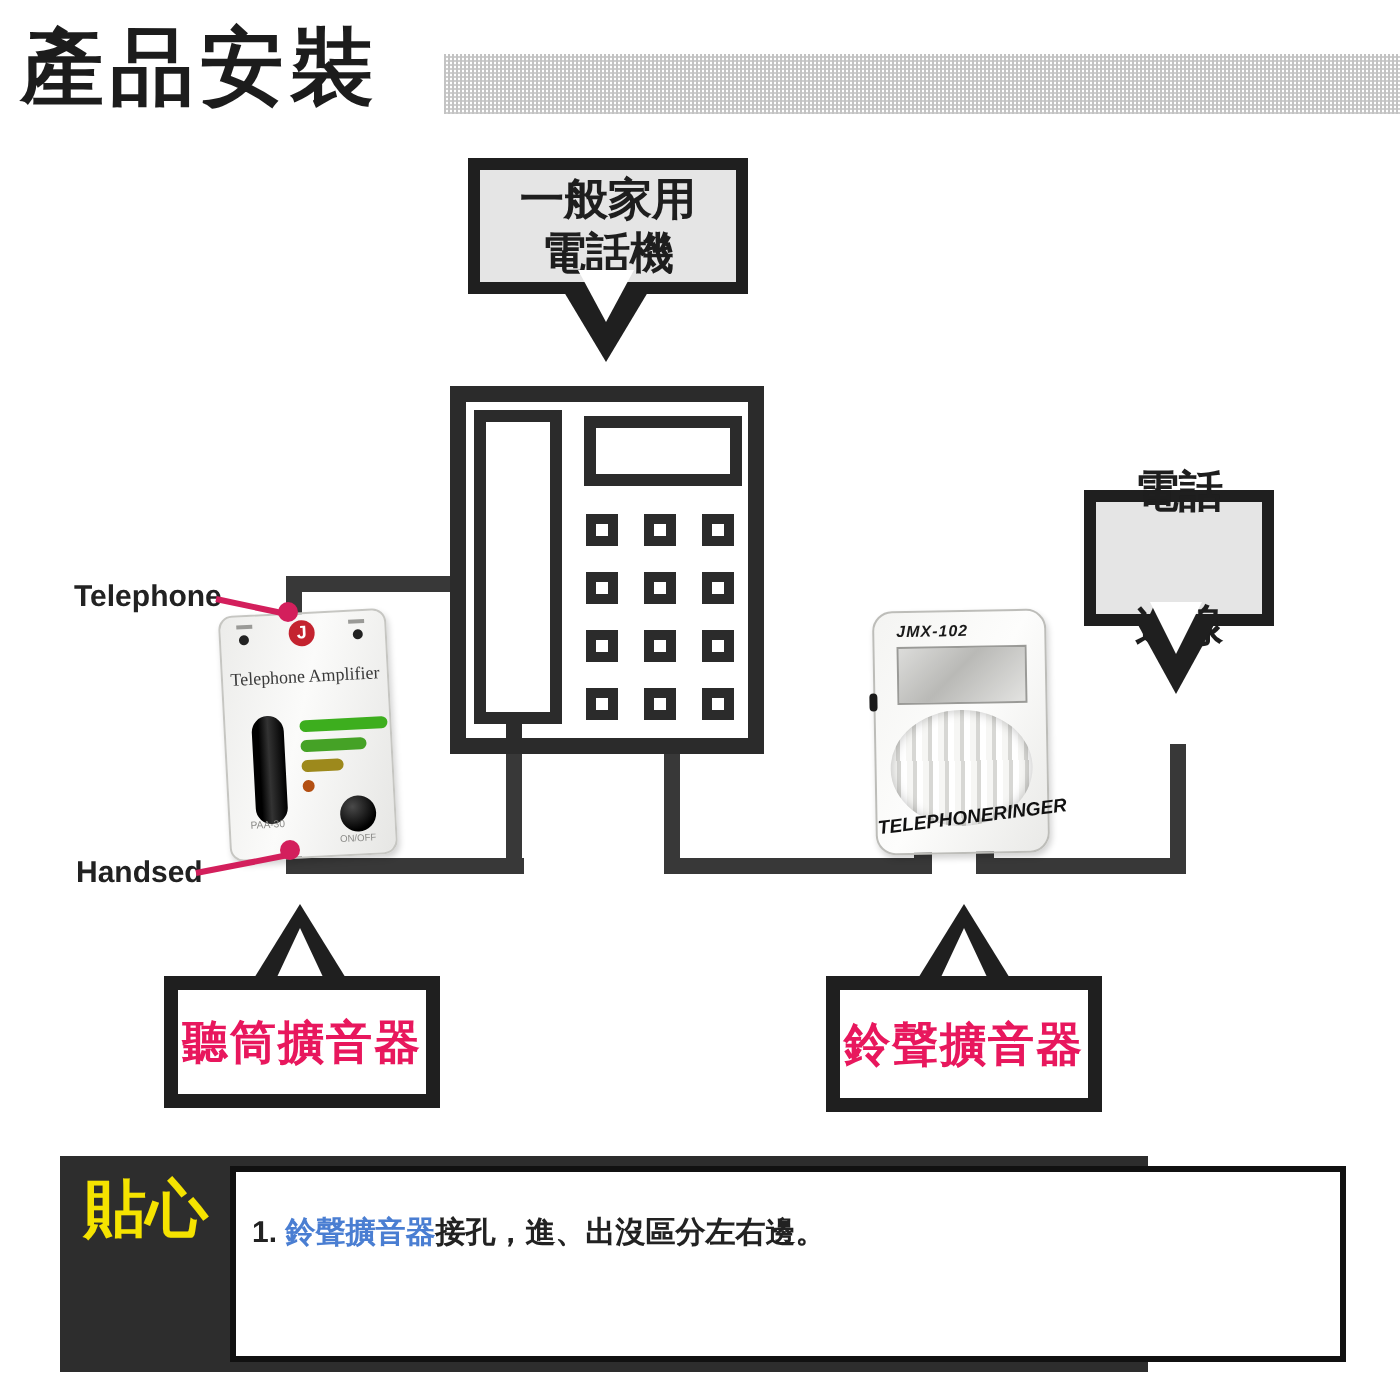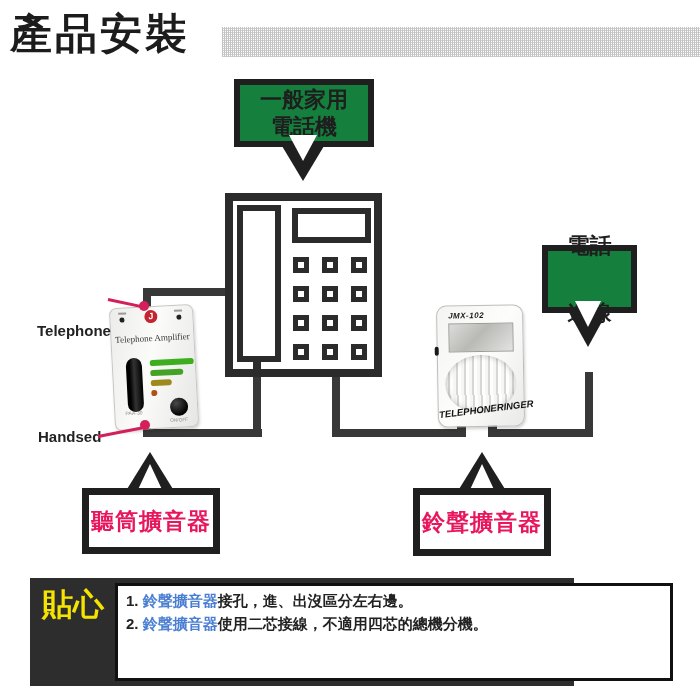--- a/index.html
+++ b/index.html
@@ -8,21 +8,21 @@
   .abs{position:absolute;}
 
   
   .title{left:10px;top:6px;font-size:42px;font-weight:900;color:#1c1c1c;letter-spacing:3px;}
   .hatch{left:222px;top:27px;width:478px;height:30px;
          background-image:
            repeating-linear-gradient(90deg,#c3c3c3 0 1px,transparent 1px 2px),
            repeating-linear-gradient(0deg,#cfcfcf 0 1px,transparent 1px 2px);}
 
   
-  .bubble-box{position:absolute;box-sizing:border-box;border:6px solid #1f1f1f;background:#15803d;
+  .bubble-box{position:absolute;box-sizing:border-box;border:6px solid #1f1f1f;background:#e5e5e5;
               display:flex;flex-direction:column;align-items:center;justify-content:center;
               font-weight:800;color:#1e1e1e;font-size:22px;line-height:27px;text-align:center;}
   .tri{position:absolute;width:0;height:0;}
 
   
   .wire{position:absolute;background:#383838;}
 
   
   .phone{left:225px;top:193px;width:157px;height:184px;box-sizing:border-box;border:8px solid #2b2b2b;background:#fff;}
   .handset{position:absolute;left:4px;top:4px;width:44px;height:157px;box-sizing:border-box;border:6px solid #2b2b2b;background:#fff;}
@@ -77,21 +77,21 @@
   .pink-box{position:absolute;box-sizing:border-box;border:7px solid #1f1f1f;background:#fff;
             display:flex;align-items:center;justify-content:center;
             font-size:23px;font-weight:800;color:#e8175d;letter-spacing:1px;}
 
   
   .reminder{left:30px;top:578px;width:544px;height:108px;background:#2d2d2d;}
   .reminder-heading{position:absolute;left:0;top:8px;width:86px;text-align:center;
                     color:#f5e300;font-size:31px;font-weight:900;line-height:38px;}
   .reminder-panel{position:absolute;left:85px;top:5px;width:558px;height:98px;box-sizing:border-box;
                   background:#fff;border:3px solid #111;padding:4px 8px;}
-  .note-line{font-size:15px;font-weight:700;color:#222;line-height:22.5px;white-space:nowrap;}
+  .note-line{font-size:15px;font-weight:700;color:#222;line-height:22.5px;white-space:nowrap;margin-top:16px;}
   .note-line .hl{color:#4a7ed2;}
 </style>
 </head>
 <body>
 
 <div class="stage">
 
   <div class="abs title">產品安裝</div>
   <div class="abs hatch"></div>
 
@@ -163,21 +163,21 @@
   </div>
 
   <div class="abs ringer">
     <div class="ringer-nub"></div>
     <div class="ringer-model">JMX-102</div>
     <div class="ringer-label"></div>
     <div class="ringer-speaker"></div>
     <div class="ringer-brand">TELEPHONERINGER</div>
   </div>
 
-  <div class="abs callout-text" style="left:37px;top:290px;margin-top:32px;">Telephone</div>
+  <div class="abs callout-text" style="left:37px;top:290px;">Telephone</div>
   <div class="callout-line" style="left:108px;top:298px;width:38px;transform:rotate(12deg);"></div>
   <div class="red-dot" style="left:139px;top:301px;"></div>
 
   <div class="abs callout-text" style="left:38px;top:428px;">Handsed</div>
   <div class="callout-line" style="left:98px;top:435px;width:47px;transform:rotate(-11deg);"></div>
   <div class="red-dot" style="left:140px;top:420px;"></div>
 
   <div class="abs" style="left:82px;top:452px;width:138px;height:102px;">
     <div class="tri" style="left:42px;top:0;border-left:26px solid transparent;border-right:26px solid transparent;border-bottom:42px solid #1f1f1f;"></div>
     <div class="tri" style="left:53px;top:12px;border-left:15px solid transparent;border-right:15px solid transparent;border-bottom:32px solid #ffffff;"></div>
@@ -195,19 +195,16 @@
   </div>
 
   <div class="abs reminder">
     <div class="reminder-heading">
       <div>貼心</div>
     </div>
     <div class="reminder-panel">
       <div class="note-line">
         <span>1. </span><span class="hl">鈴聲擴音器</span><span>接孔，進、出沒區分左右邊。</span>
       </div>
-      <div class="note-line">
-        <span>2. </span><span class="hl">鈴聲擴音器</span><span>使用二芯接線，不適用四芯的總機分機。</span>
-      </div>
     </div>
   </div>
 
 </div>
 
 </body></html>

